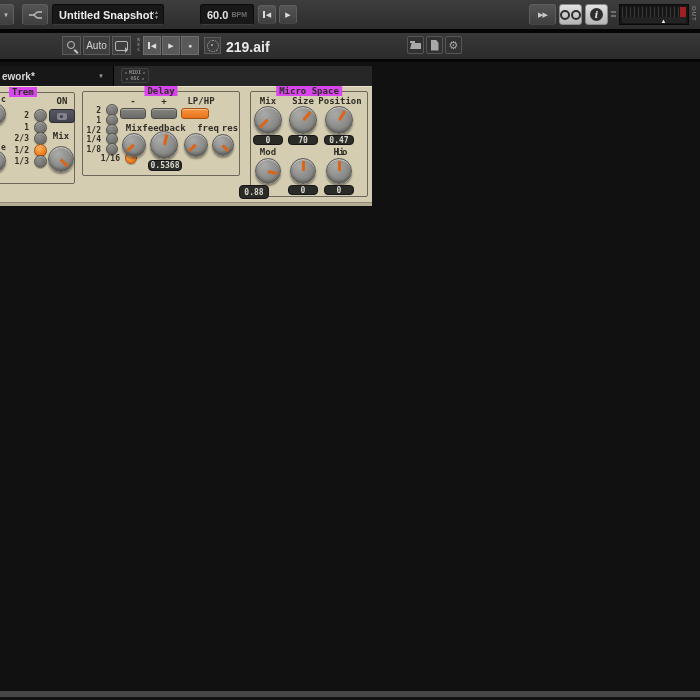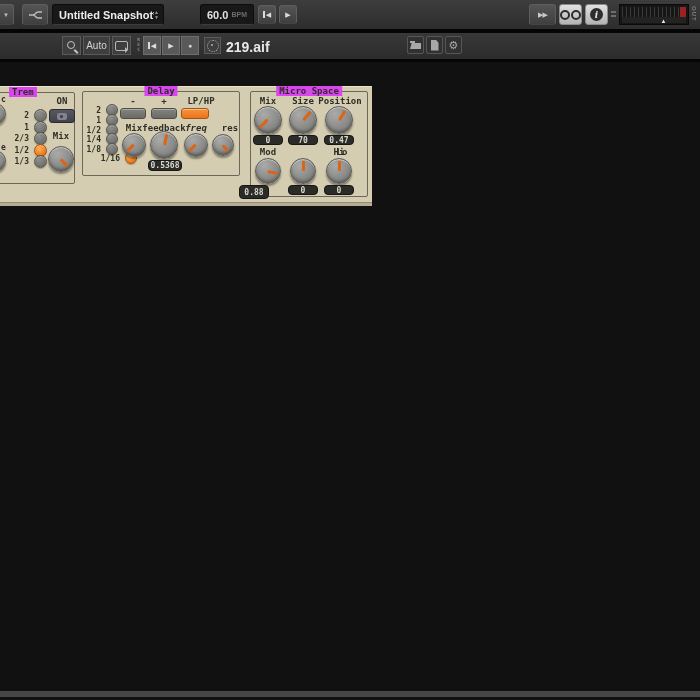--- a/index.html
+++ b/index.html
@@ -227,20 +227,38 @@
         <span class="file-icon"></span>
       </div>
       <div class="ib">
         <span class="gear-icon">⚙</span>
       </div>
     </div>
   </div>
 
   <div class="main">
 
+    <div class="phead">
+      <div class="preset">
+        <span class="presettxt">ework*</span>
+        <span class="presetarrow">▼</span>
+      </div>
+      <div class="mo-box">
+        <span class="mo-row">
+          <i></i>
+            <span>MIDI</span>
+            <i></i>
+        </span>
+        <span class="mo-row">
+          <i></i>
+            <span>OSC</span>
+            <i></i>
+        </span>
+      </div>
+    </div>
 
     <div class="panel">
 
       <span class="frag" style="left:1px;top:8px;">c</span>
       <div class="knob" style="left:-16px;top:16px;width:22px;height:22px;"></div>
       <span class="frag" style="left:1px;top:56px;">e</span>
       <div class="knob" style="left:-16px;top:63px;width:22px;height:22px;"></div>
 
       <div class="group" style="left:-40px;top:5px;width:115px;height:92px;">
         <span class="gtitle" style="left:48px;">Trem</span>
@@ -304,21 +322,21 @@
 
       <span class="plabel" style="left:133px;top:9px;">-</span>
       <span class="plabel" style="left:164px;top:9px;">+</span>
       <span class="plabel" style="left:201px;top:9px;">LP/HP</span>
       <div class="pbtn gray" style="left:120px;top:21px;width:26px;height:11px;"></div>
       <div class="pbtn gray" style="left:151px;top:21px;width:26px;height:11px;"></div>
       <div class="pbtn orange" style="left:181px;top:21px;width:28px;height:11px;"></div>
 
       <span class="plabel" style="left:134px;top:36px;">Mix</span>
       <span class="plabel" style="left:164px;top:36px;">feedback</span>
-      <span class="plabel" style="left:196px;top:36px;font-style:italic;">freq</span>
+      <span class="plabel" style="left:208px;top:36px;">freq</span>
       <span class="plabel" style="left:223px;top:36px;margin-left:7px;">res</span>
       <div class="knob" style="left:122px;top:46px;width:24px;height:24px;">
         <div class="ptr" style="transform: rotate(-135deg);"></div>
       </div>
       <div class="knob" style="left:150px;top:44px;width:28px;height:28px;">
         <div class="ptr" style="transform: rotate(12deg);"></div>
       </div>
       <div class="knob" style="left:184px;top:46px;width:24px;height:24px;">
         <div class="ptr" style="transform: rotate(-135deg);"></div>
       </div>

